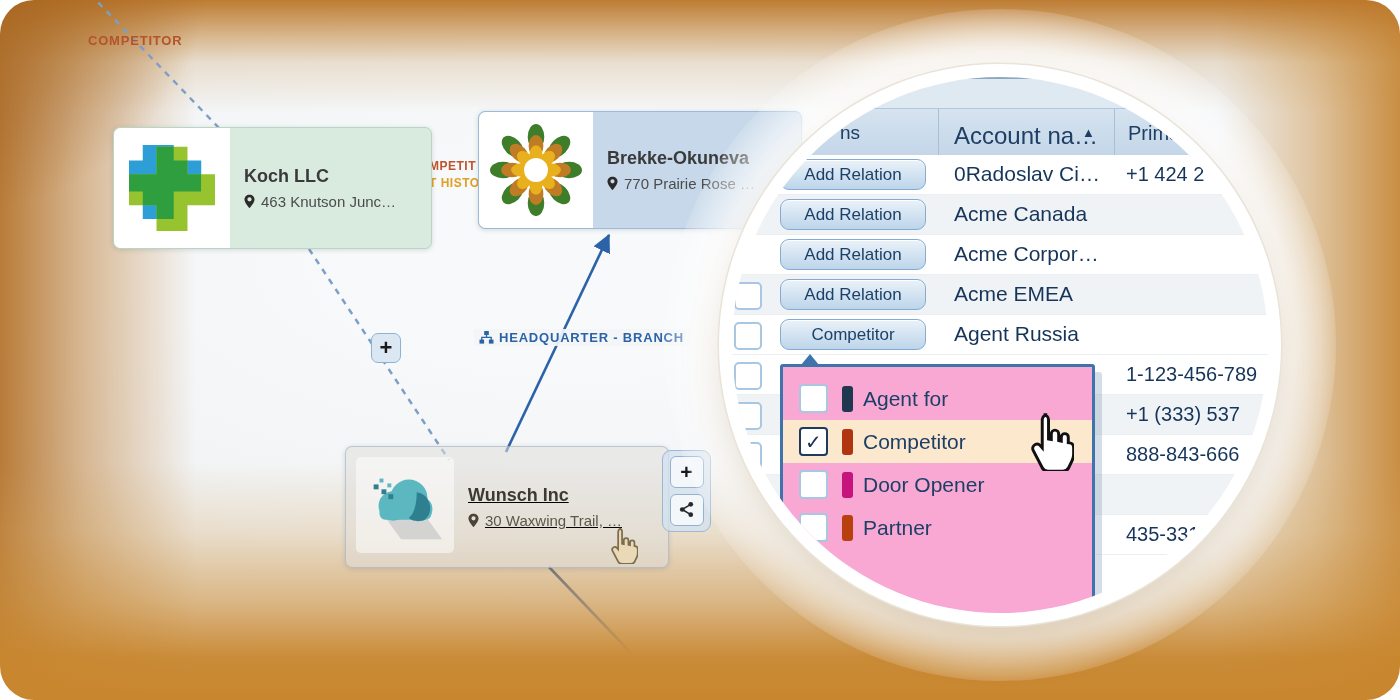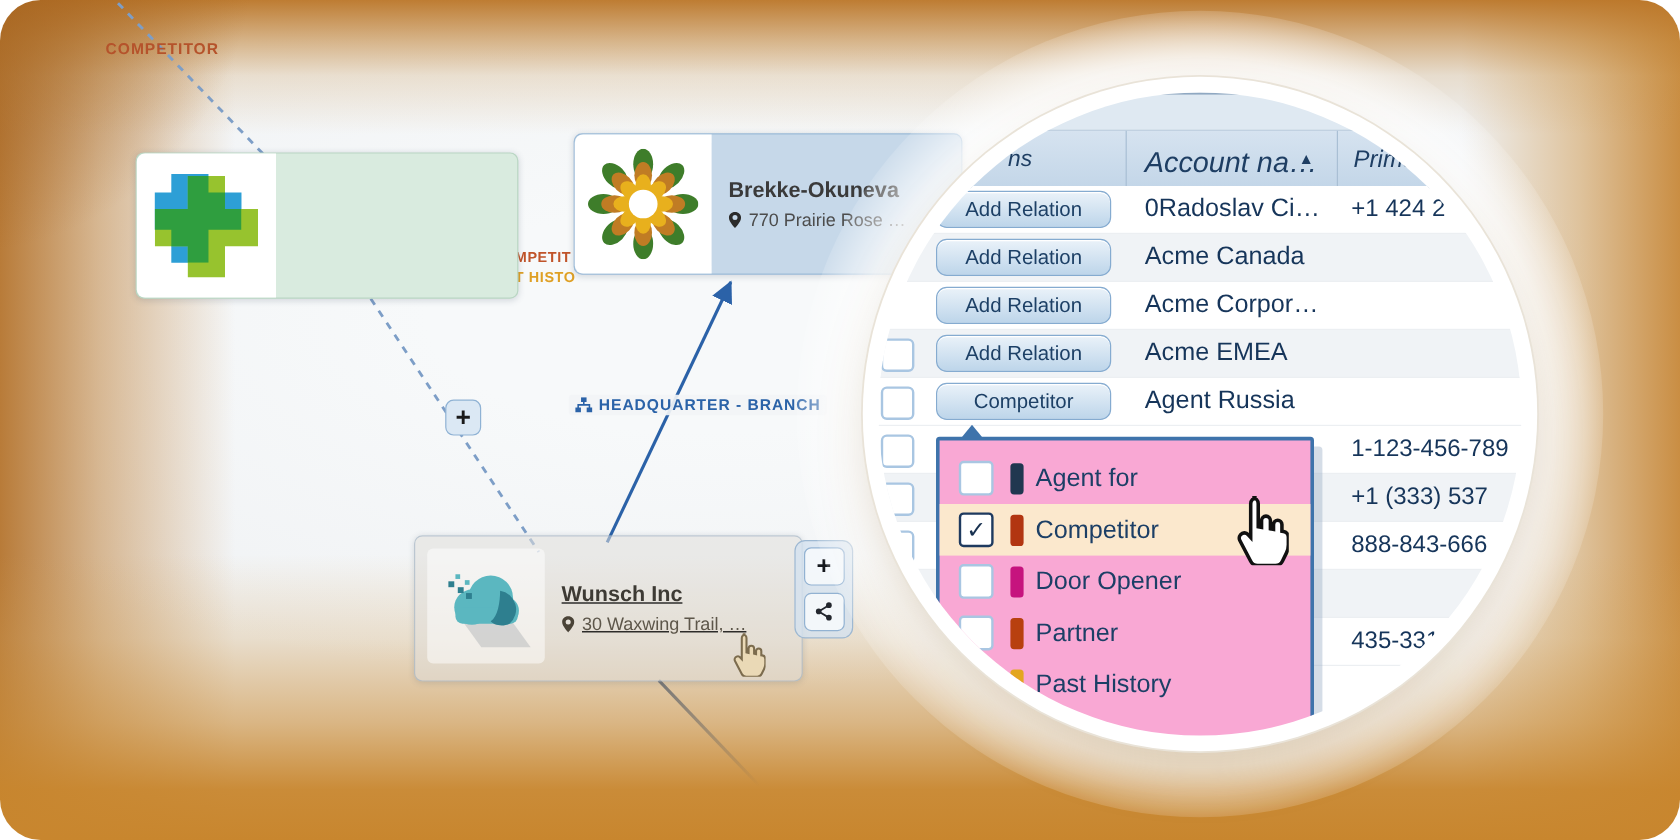--- a/index.html
+++ b/index.html
@@ -16,21 +16,21 @@
       linear-gradient(270deg, rgba(198,133,52,.92) 0%, rgba(205,148,70,.5) 6%, rgba(0,0,0,0) 13%),
       radial-gradient(ellipse 55% 45% at 42% 38%, #f7f9fa 30%, rgba(247,249,250,0) 100%),
       #f0f2f4;}
 
   
   .lines{position:absolute;inset:0;z-index:1;}
 
   .edge-label{position:absolute;font-size:13px;font-weight:700;letter-spacing:.8px;z-index:2;}
   .lbl-competitor{left:88px;top:33px;color:#b5532b;}
   .lbl-clipped{left:429px;top:158px;z-index:2;font-size:12px;font-weight:700;line-height:17px;letter-spacing:.5px;}
-  .lbl-clipped .l1{color:#c0542a;display:block;margin-top:48px;}
+  .lbl-clipped .l1{color:#c0542a;display:block;}
   .lbl-clipped .l2{color:#dfa025;display:block;text-align:right;}
   .lbl-hq{left:474px;top:329px;color:#2b63a8;display:flex;align-items:center;gap:5px;
           background:rgba(242,244,246,.92);padding:1px 5px;border-radius:3px;}
 
   
   .gnode{position:absolute;display:flex;border-radius:7px;z-index:3;
          box-shadow:0 1px 5px rgba(60,80,100,.18);}
   .gnode .logo{background:#fff;border-radius:7px 0 0 7px;display:flex;align-items:center;justify-content:center;flex:none;}
   .gnode .nbody{flex:1;padding:12px 14px;display:flex;flex-direction:column;justify-content:center;border-radius:0 7px 7px 0;}
   .gnode .ntitle{font-size:18px;font-weight:700;color:#3a3a3a;margin-bottom:6px;}
@@ -63,21 +63,21 @@
     background:radial-gradient(circle, rgba(255,255,255,.97) 52%, rgba(255,255,255,.75) 62%, rgba(255,255,255,0) 73%);}
   .circle{position:absolute;left:732px;top:77px;width:536px;height:536px;border-radius:50%;
     background:#fff;z-index:6;overflow:hidden;
     box-shadow:0 0 0 13px #ffffff, 0 0 0 14.5px #e9e3d8, 0 22px 50px rgba(130,88,30,.30);}
 
   .inset-topline{position:absolute;left:0;top:0;width:100%;height:2px;background:#8fa8c2;}
   .inset-topbar{position:absolute;left:0;top:2px;width:100%;height:29px;background:#dfe9f2;}
 
   .thead{position:absolute;left:0;top:31px;width:100%;height:47px;
     background:linear-gradient(#d6e3f0,#c3d6e8);border-top:1px solid #b3c7da;border-bottom:1px solid #a3bad0;
-    color:#1e3e63;font-size:19px;font-weight:500;font-style:italic;}
+    color:#1e3e63;font-size:19px;font-weight:500;}
   .thead .sep{position:absolute;top:0;width:1px;height:100%;background:#a9bfd4;}
   .th-actions{position:absolute;left:108px;top:13px;}
   .th-account{position:absolute;left:222px;top:13px;font-size:24px;}
   .th-sort{position:absolute;left:350px;top:16px;font-size:13px;}
   .th-primary{position:absolute;left:396px;top:13px;font-size:20px;}
 
   .rows{position:absolute;left:0;top:78px;width:100%;}
   .trow{position:relative;width:100%;height:39px;background:#fff;border-bottom:1px solid #eceff2;}
   .trow.stripe{background:#f0f3f6;}
   .lcb{position:absolute;left:2px;top:7px;width:24px;height:24px;background:#fff;
@@ -148,20 +148,29 @@
     <svg width="86" height="86" viewBox="0 0 100 100">
       <defs>
           <clipPath id="bluec">
             <path d="M16 -14 h36 v32 h32 v36 h-32 v32 h-36 v-32 h-32 v-36 h32 z"></path>
           </clipPath>
         </defs>
       <path d="M16 -14 h36 v32 h32 v36 h-32 v32 h-36 v-32 h-32 v-36 h32 z" fill="#2d9fd6"></path>
       <path d="M32 2 h36 v32 h32 v36 h-32 v32 h-36 v-32 H0 V34 h32 z" fill="#97c32e"></path>
       <path d="M32 2 h36 v32 h32 v36 h-32 v32 h-36 v-32 H0 V34 h32 z" fill="#2f9e3f" clip-path="url(#bluec)"></path>
     </svg>
+  </div>
+  <div class="nbody">
+    <div class="ntitle">Koch LLC</div>
+    <div class="naddr">
+      <svg width="11" height="15" viewBox="0 0 12 15">
+          <path d="M6 0C2.7 0 .5 2.3.5 5.2.5 9 6 14.6 6 14.6s5.5-5.6 5.5-9.4C11.5 2.3 9.3 0 6 0zm0 7.4a2.3 2.3 0 1 1 0-4.6 2.3 2.3 0 0 1 0 4.6z" fill="#2b2b2b"></path>
+        </svg>
+      <span>463 Knutson Junc…</span>
+    </div>
   </div>
 </div>
 
 <div class="gnode node-brekke">
   <div class="logo">
     <svg width="92" height="92" viewBox="0 0 100 100">
       <g transform="translate(50,50)">
         <g id="p1">
             <ellipse cx="0" cy="-36" rx="9" ry="14" fill="#3e7d2a"></ellipse>
           </g>
@@ -326,24 +335,19 @@
         <div class="dd-item">
           <span class="dd-cb"></span>
           <span class="dd-tag" style="background: rgb(198, 19, 126);"></span>
           <span class="dd-label">Door Opener</span>
         </div>
         <div class="dd-item">
           <span class="dd-cb"></span>
           <span class="dd-tag" style="background: rgb(184, 64, 15);"></span>
           <span class="dd-label">Partner</span>
         </div>
-        <div class="dd-item">
-          <span class="dd-cb"></span>
-          <span class="dd-tag" style="background: rgb(227, 166, 31);"></span>
-          <span class="dd-label">Past History</span>
-        </div>
       </div>
   </div>
 
   <svg class="cursor-dd" width="48" height="60" viewBox="0 0 26 32">
     <path d="M9.5 1.8c1.5 0 2.7 1.2 2.7 2.7v10.4l1.5.3v-3.1c0-1.1.9-2 2-2s2 .9 2 2v3.7l1.4.3v-2.2c0-1 .9-1.9 1.9-1.9s1.9.8 1.9 1.9v3l.7.1c1.3.2 2.2 1.3 2.2 2.6v3.4c0 1.3-.3 2.6-.9 3.8l-1.8 3.7c-.6 1.2-1.8 1.9-3.1 1.9h-8.1c-1.3 0-2.5-.7-3.1-1.9l-4.9-9.4c-.6-1.2-.1-2.6 1.1-3.2.9-.4 2-.2 2.7.6l1.1 1.2V4.5c0-1.5 1.2-2.7 2.7-2.7z" fill="#ffffff" stroke="#111111" stroke-width="1.6"></path>
   </svg>
 </div>
 
 </body></html>

